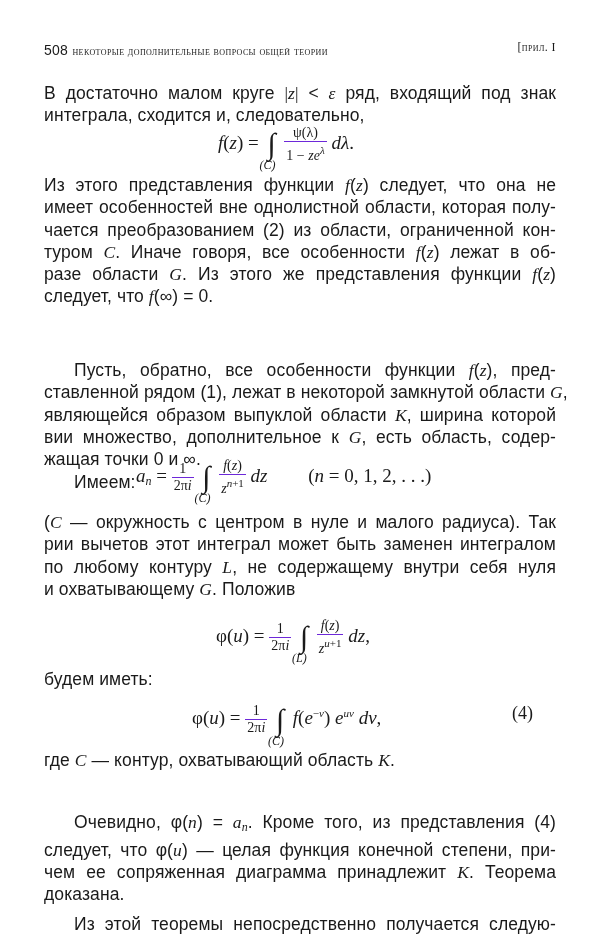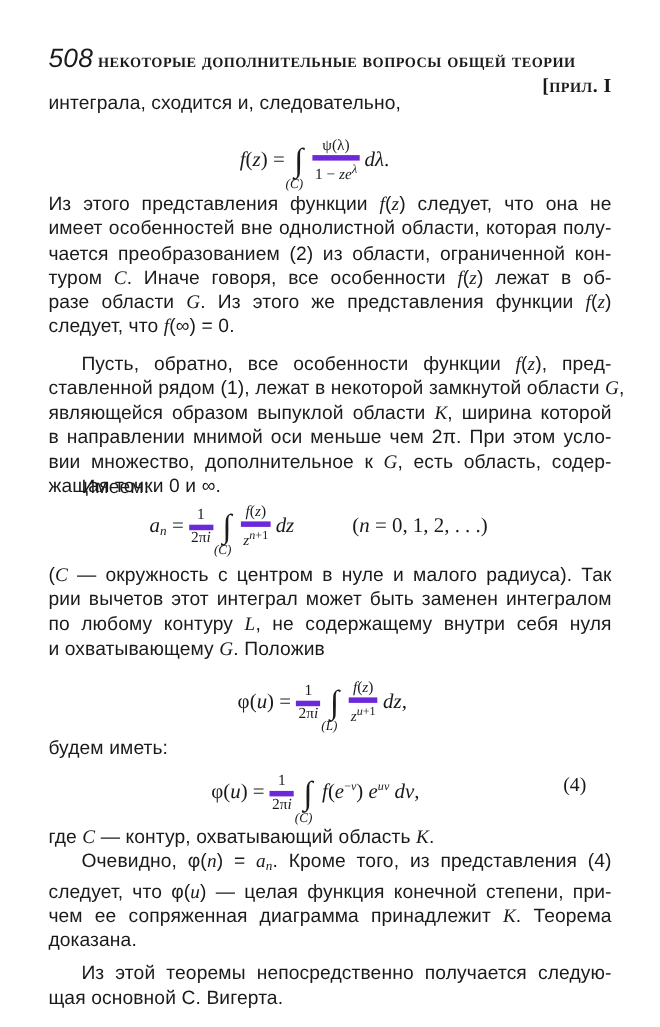--- a/index.html
+++ b/index.html
@@ -6,58 +6,59 @@
     body {
       width: 600px; height: 934px; position: relative; overflow: hidden;
       font-family: "Liberation Serif", "DejaVu Serif", serif;
       color: #1a1a1a;
     }
     .page { position: absolute; left: 44px; top: 0; width: 512px; }
     .header {
       position: absolute; top: 40px; left: 0; width: 512px;
       font-size: 17px; white-space: nowrap; letter-spacing: 0.2px;
     }
-    .header .pg { font-family: "Liberation Sans", sans-serif; font-size: 24px; font-style: italic; }
-    .header .run { font-variant: small-caps; font-weight: bold; font-size: 18px; letter-spacing: 0.4px; }
+    .header .pg { font-family: "Liberation Sans", sans-serif; font-size: 14px; }
+    .header .run { font-variant: small-caps; font-weight: normal; font-size: 12px; letter-spacing: 0.4px; }
     .p {
       position: absolute; left: 0; width: 512px;
       font-size: 17.5px; line-height: 22.3px; text-align: justify;
       font-family: "Liberation Sans Narrow", "Liberation Sans", sans-serif;
       letter-spacing: 0.1px;
     }
     .p .ln { display: block; text-align: justify; text-align-last: justify; white-space: nowrap; }
     .p .ln.last { text-align-last: left; }
-    .p .ln.indent { padding-left: 30px; }
+    .p .ln.indent { padding-left: 30px; margin-top: 40px; }
     i, .m { font-family: "Liberation Serif", serif; font-style: italic; }
     .up { font-family: "Liberation Serif", serif; font-style: normal; }
     .formula {
       position: absolute; font-family: "Liberation Serif", serif;
       font-size: 19px; white-space: nowrap;
     }
     .frac { display: inline-block; vertical-align: middle; text-align: center; font-size: 14px; line-height: 16px; }
-    .frac .num { display: block; padding: 0 2px; border-bottom: 5px solid #6d28d9; }
+    .frac .num { display: block; padding: 0 2px; border-bottom: 1px solid #6d28d9; }
     .frac .den { display: block; padding: 0 2px; }
     .intg { display: inline-block; position: relative; vertical-align: middle; font-size: 30px; line-height: 30px; width: 16px; text-align: center; }
     .intg .sub { position: absolute; left: -4px; top: 30px; font-size: 12px; line-height: 12px; font-style: italic; }
     sup { font-size: 11px; }
     sub.s { font-size: 12px; vertical-align: -3px; }
     .eqnum { position: absolute; font-size: 18px; font-family: "Liberation Serif", serif; }
   </style>
 </head>
 <body>
 
 <div class="page">
 
   <div class="header">
     <span class="pg">508</span>
     <span class="run">некоторые дополнительные вопросы общей теории</span>
     <span class="run" style="float:right">[прил. I</span>
   </div>
 
   <div class="p" style="top:82px">
+    <span class="ln">В достаточно малом круге <span class="up">|</span><i>z</i><span class="up">|</span> &lt; <i>ε</i> ряд, входящий под знак</span>
     <span class="ln last">интеграла, сходится и, следовательно,</span>
   </div>
 
   <div class="formula" style="left:174px; top:125px">
     <i>f</i>(<i>z</i>) =
     <span class="intg">∫<span class="sub">(C)</span></span>
     <span class="frac"><span class="num">ψ(λ)</span><span class="den">1 − <i>ze</i><sup><i>λ</i></sup></span></span>
     <i>dλ</i>.
   </div>
 
@@ -67,36 +68,35 @@
     <span class="ln">чается преобразованием (2) из области, ограниченной кон-</span>
     <span class="ln">туром <i>C</i>. Иначе говоря, все особенности <i>f</i>(<i>z</i>) лежат в об-</span>
     <span class="ln">разе области <i>G</i>. Из этого же представления функции <i>f</i>(<i>z</i>)</span>
     <span class="ln last">следует, что <i>f</i>(∞) = 0.</span>
   </div>
 
   <div class="p" style="top:319px">
     <span class="ln indent">Пусть, обратно, все особенности функции <i>f</i>(<i>z</i>), пред-</span>
     <span class="ln">ставленной рядом (1), лежат в некоторой замкнутой области <i>G</i>,</span>
     <span class="ln">являющейся образом выпуклой области <i>K</i>, ширина которой</span>
-    <span class="ln">в направлении мнимой оси меньше чем 2π. При этом усло-</span>
     <span class="ln">вии множество, дополнительное к <i>G</i>, есть область, содер-</span>
     <span class="ln last">жащая точки 0 и ∞.</span>
   </div>
 
   <div class="p" style="top:431px">
     <span class="ln last indent">Имеем:</span>
   </div>
 
   <div class="formula" style="left:92px; top:458px; width:420px">
     <i>a</i><sub class="s"><i>n</i></sub> =
     <span class="frac"><span class="num">1</span><span class="den">2π<i>i</i></span></span>
     <span class="intg">∫<span class="sub">(C)</span></span>
     <span class="frac"><span class="num"><i>f</i>(<i>z</i>)</span><span class="den"><i>z</i><sup><i>n</i>+1</sup></span></span>
     <i>dz</i>
-    <span style="margin-left:48px">(<i>n</i> = 0, 1, 2, . . .)</span>
+    <span style="margin-left:36px">(<i>n</i> = 0, 1, 2, . . .)</span>
   </div>
 
   <div class="p" style="top:511px">
     <span class="ln">(<i>C</i> — окружность с центром в нуле и малого радиуса). Так</span>
     <span class="ln">рии вычетов этот интеграл может быть заменен интегралом</span>
     <span class="ln">по любому контуру <i>L</i>, не содержащему внутри себя нуля</span>
     <span class="ln last">и охватывающему <i>G</i>. Положив</span>
   </div>
 
   <div class="formula" style="left:172px; top:618px">

